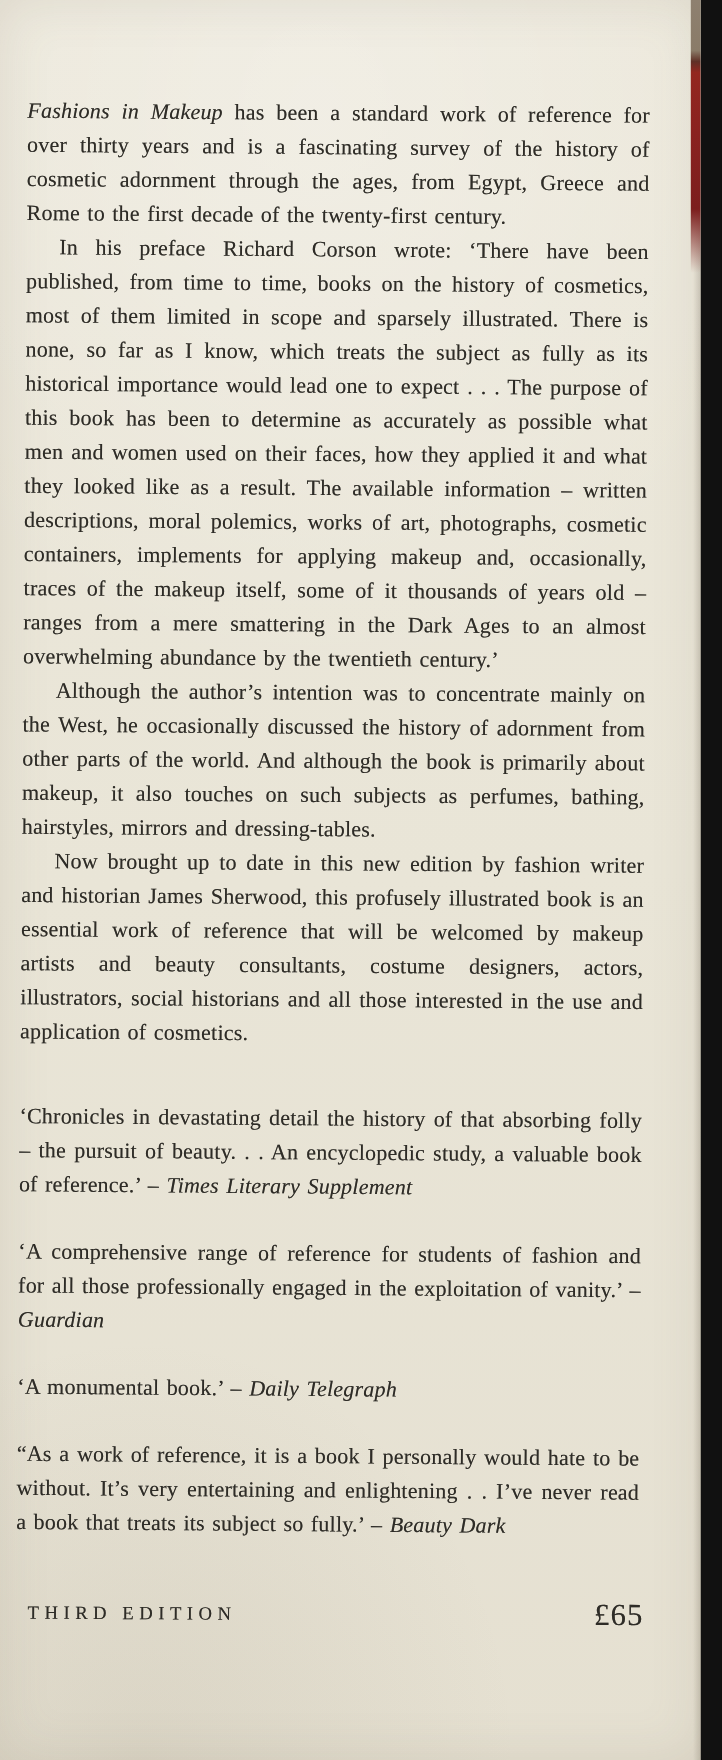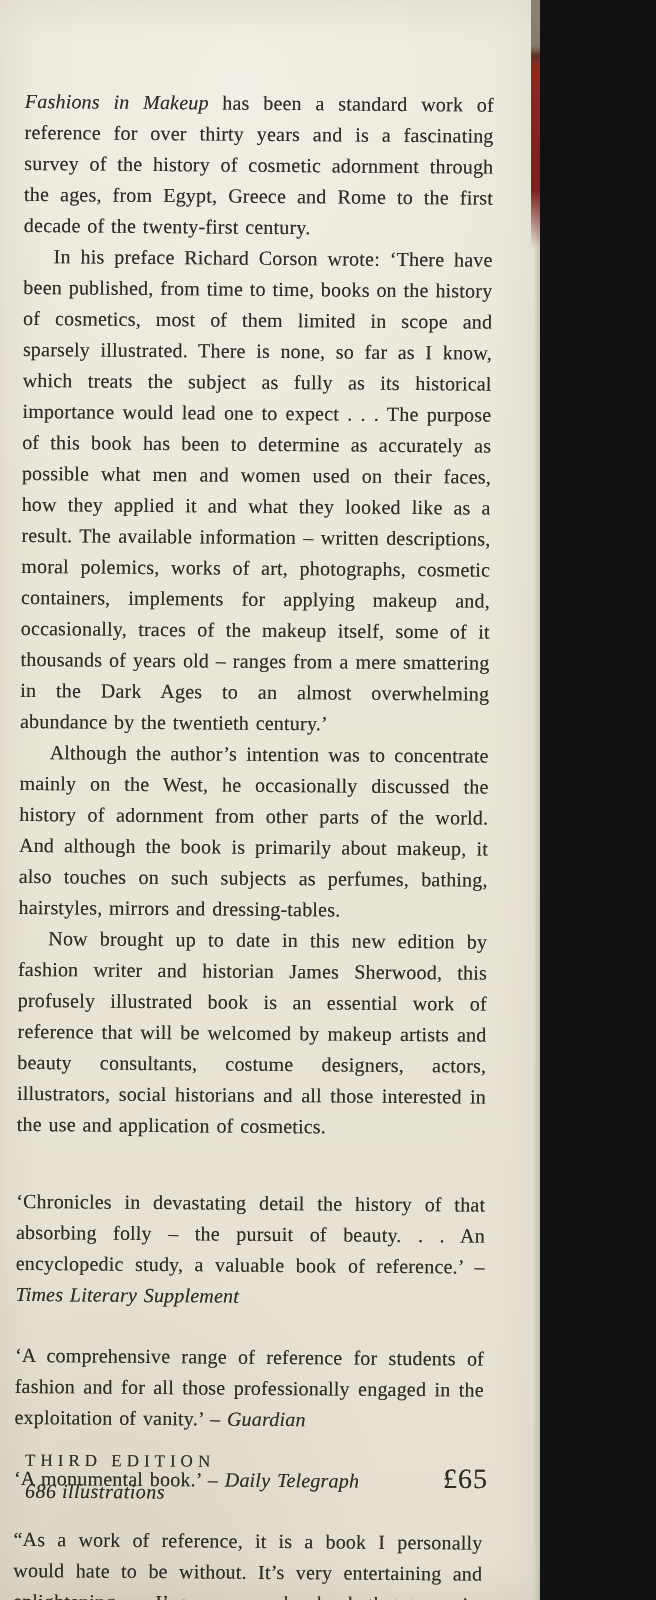--- a/index.html
+++ b/index.html
@@ -2,21 +2,21 @@
 <html><head>
 <meta charset="utf-8">
 <style>
   html, body {
     margin: 0;
     padding: 0;
     background: #111;
   }
   .photo {
     position: relative;
-    width: 540px;
+    width: 637px;
     height: 1600px;
     overflow: hidden;
     background:
       radial-gradient(120% 55% at 45% 6%, rgba(255,255,255,0.28), rgba(255,255,255,0) 60%),
       radial-gradient(90% 40% at 20% 100%, rgba(120,110,88,0.10), rgba(120,110,88,0) 60%),
       linear-gradient(178deg, #ece8db 0%, #e9e5d7 50%, #e5e0d1 100%);
     box-shadow: inset 0 0 46px rgba(118,108,88,0.14);
     font-family: "Liberation Serif", "DejaVu Serif", serif;
   }
   
@@ -116,18 +116,17 @@
         <p><span>‘Chronicles in devastating detail the history of that absorbing folly – the pursuit of beauty. . . An encyclopedic study, a valuable book of reference.’ – </span><em>Times Literary Supplement</em></p>
         <p><span>‘A comprehensive range of reference for students of fashion and for all those professionally engaged in the exploitation of vanity.’ – </span><em>Guardian</em></p>
         <p><span>‘A monumental book.’ – </span><em>Daily Telegraph</em></p>
         <p><span>“As a work of reference, it is a book I personally would hate to be without. It’s very entertaining and enlightening . . I’ve never read a book that treats its subject so fully.’ – </span><em>Beauty Dark</em></p>
       </div>
   </div>
 
   <div class="flap-footer">
     <div>
       <div class="edition-line">THIRD EDITION</div>
-      <div class="illustrations-line">686 illustrations</div>
     </div>
     <div class="price">£65</div>
   </div>
 
 </div>
 
 </body></html>

